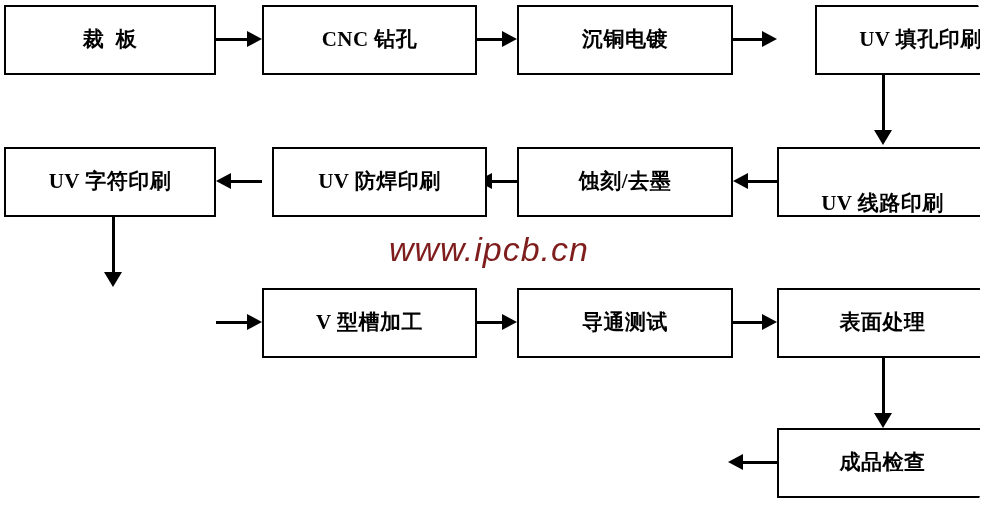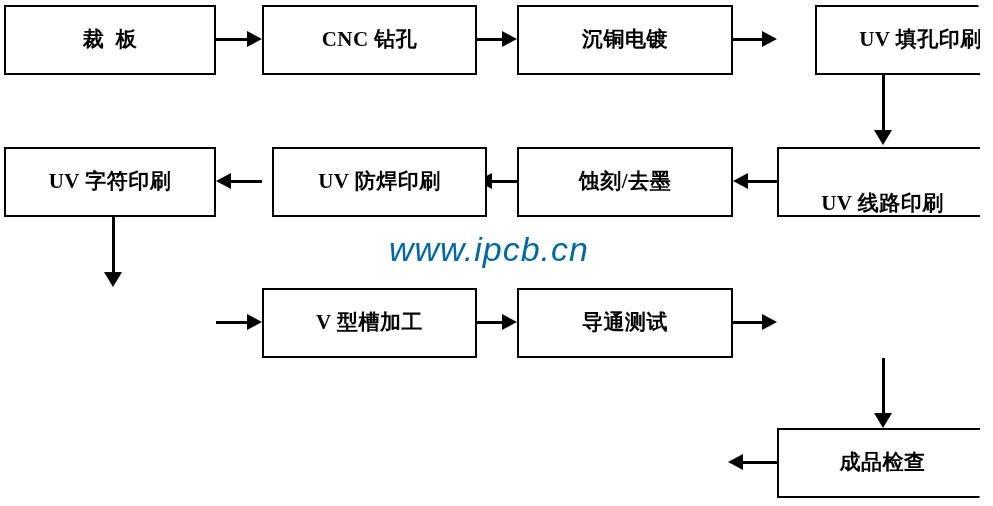--- a/index.html
+++ b/index.html
@@ -66,21 +66,21 @@
     border-right: 9px solid transparent;
     border-top: 15px solid #000000;
   }
   .watermark {
     position: absolute;
     left: 389px;
     top: 230px;
     font-family: "Liberation Sans", "DejaVu Sans", sans-serif;
     font-style: italic;
     font-size: 34px;
-    color: #0369a1;
+    color: #7f1d1d;
     letter-spacing: 1px;
     user-select: none;
     z-index: 1;
     white-space: nowrap;
   }
 </style>
 </head>
 <body>
 
 <div id="canvas">
@@ -134,20 +134,23 @@
 
   <div class="conn v" style="left:112px; top:217px; height:57px;"></div>
   <div class="arrowhead down" style="left:104px; top:272px;"></div>
 
   <div class="node" style="left:262px; top:288px; width:215px; height:70px;">
     <span class="node-label">V 型槽加工</span>
   </div>
   <div class="node" style="left:517px; top:288px; width:216px; height:70px;">
     <span class="node-label">导通测试</span>
   </div>
+  <div class="node" style="left:777px; top:288px; width:211px; height:70px;">
+    <span class="node-label">表面处理</span>
+  </div>
 
   <div class="conn h" style="left:216px; top:321px; width:31px;"></div>
   <div class="arrowhead right" style="left:247px; top:314px;"></div>
 
   <div class="conn h" style="left:477px; top:321px; width:25px;"></div>
   <div class="arrowhead right" style="left:502px; top:314px;"></div>
 
   <div class="conn h" style="left:733px; top:321px; width:29px;"></div>
   <div class="arrowhead right" style="left:762px; top:314px;"></div>
 

